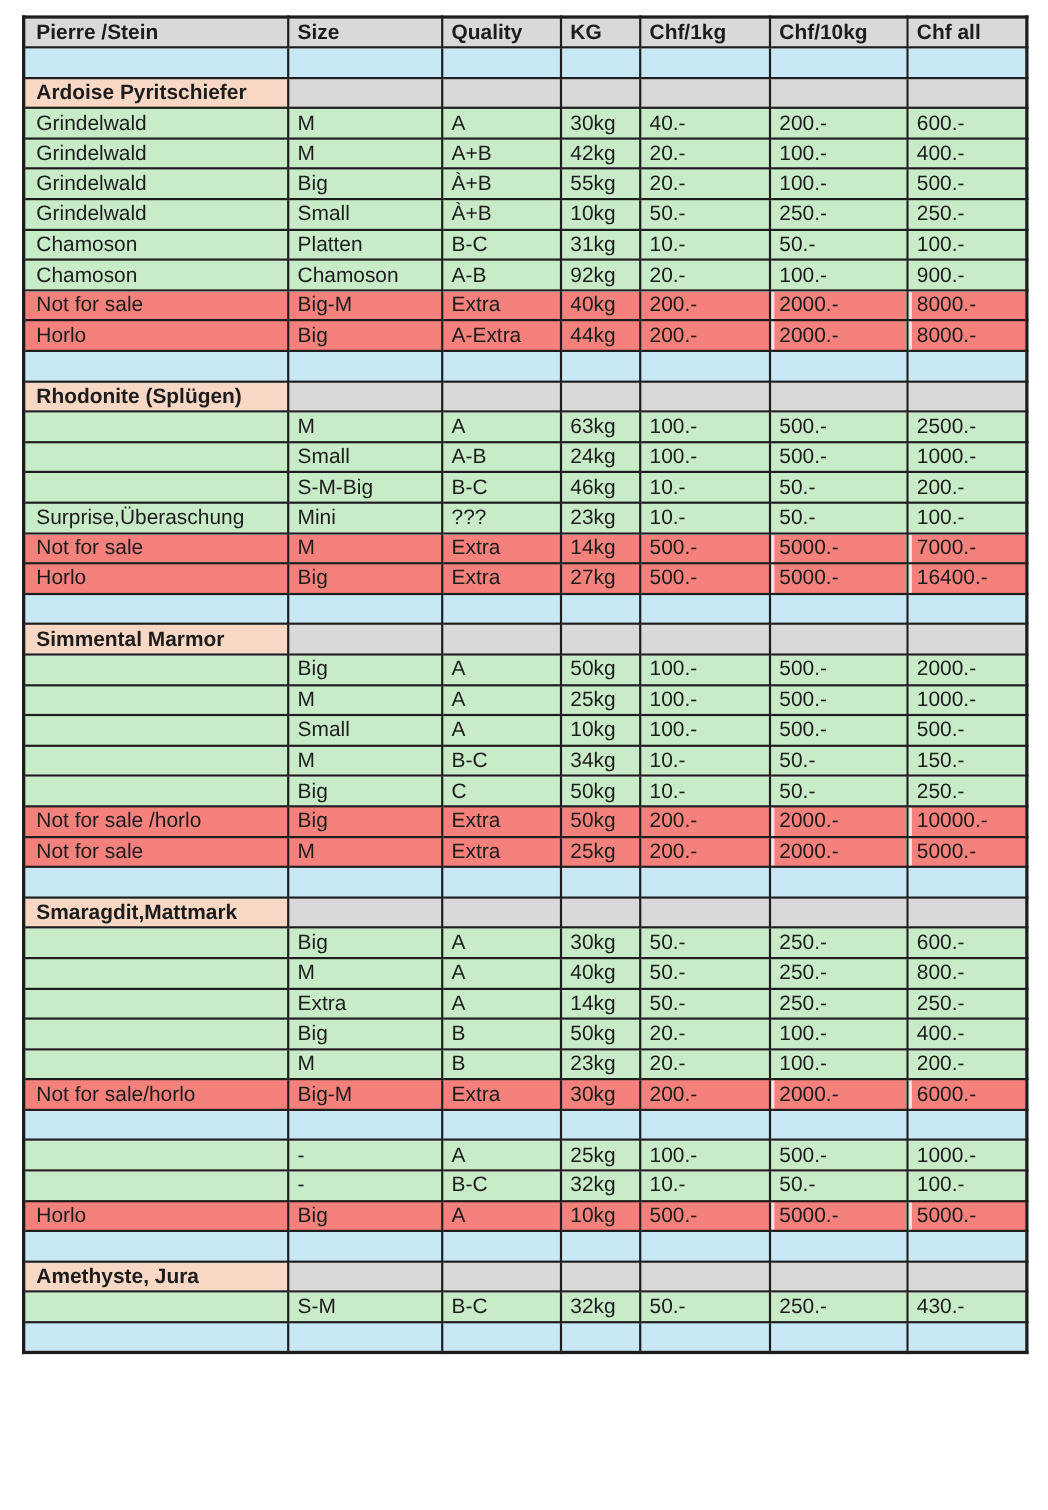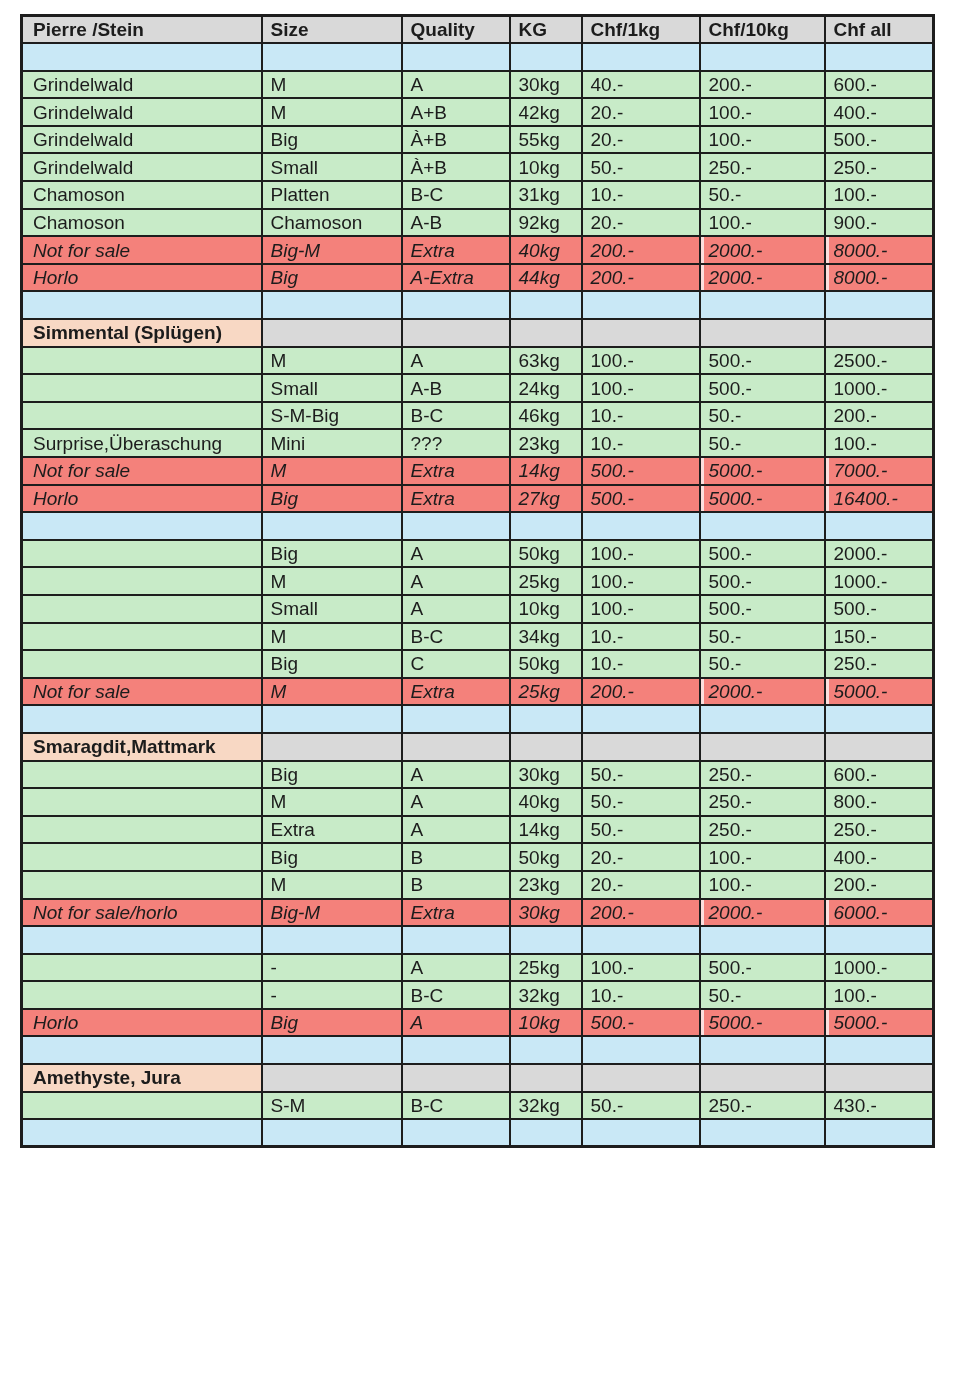--- a/index.html
+++ b/index.html
@@ -31,21 +31,21 @@
     vertical-align:middle;
     white-space:nowrap;
     overflow:hidden;
   }
   .price-table th{background:var(--header-bg);font-weight:bold;margin-top:16px;}
   .price-table td:first-child,.price-table th:first-child{padding-left:10px;}
   tr.row-blank td{background:var(--blank-bg);}
   tr.row-section td{background:var(--section-rest-bg);}
   tr.row-section td.section-title{background:var(--section-label-bg);font-weight:bold;}
   tr.row-data td{background:var(--data-bg);}
-  tr.row-flag td{background:var(--flag-bg);font-style:italic;}
+  tr.row-flag td{background:var(--flag-bg);}
   
   tr.row-flag td:nth-child(6),tr.row-flag td:nth-child(7){box-shadow:inset 3px 0 0 rgba(255,255,255,.75);}
 </style>
 </head>
 <body>
 
 <table class="price-table">
   <colgroup>
     <col style="width:240px">
       <col style="width:140px">
@@ -69,20 +69,29 @@
   <tbody>
       <tr class="row-blank">
         <td></td>
         <td></td>
         <td></td>
         <td></td>
         <td></td>
         <td></td>
         <td></td>
       </tr>
+      <tr class="row-section">
+        <td class="section-title">Ardoise Pyritschiefer</td>
+        <td></td>
+        <td></td>
+        <td></td>
+        <td></td>
+        <td></td>
+        <td></td>
+      </tr>
       <tr class="row-data">
         <td>Grindelwald</td>
         <td>M</td>
         <td>A</td>
         <td>30kg</td>
         <td>40.-</td>
         <td>200.-</td>
         <td>600.-</td>
       </tr>
       <tr class="row-data">
@@ -151,21 +160,21 @@
       <tr class="row-blank">
         <td></td>
         <td></td>
         <td></td>
         <td></td>
         <td></td>
         <td></td>
         <td></td>
       </tr>
       <tr class="row-section">
-        <td class="section-title">Simmental (Splügen)</td>
+        <td class="section-title">Rhodonite (Splügen)</td>
         <td></td>
         <td></td>
         <td></td>
         <td></td>
         <td></td>
         <td></td>
       </tr>
       <tr class="row-data">
         <td></td>
         <td>M</td>
@@ -222,20 +231,29 @@
       </tr>
       <tr class="row-blank">
         <td></td>
         <td></td>
         <td></td>
         <td></td>
         <td></td>
         <td></td>
         <td></td>
       </tr>
+      <tr class="row-section">
+        <td class="section-title">Simmental Marmor</td>
+        <td></td>
+        <td></td>
+        <td></td>
+        <td></td>
+        <td></td>
+        <td></td>
+      </tr>
       <tr class="row-data">
         <td></td>
         <td>Big</td>
         <td>A</td>
         <td>50kg</td>
         <td>100.-</td>
         <td>500.-</td>
         <td>2000.-</td>
       </tr>
       <tr class="row-data">
@@ -266,20 +284,29 @@
         <td>150.-</td>
       </tr>
       <tr class="row-data">
         <td></td>
         <td>Big</td>
         <td>C</td>
         <td>50kg</td>
         <td>10.-</td>
         <td>50.-</td>
         <td>250.-</td>
+      </tr>
+      <tr class="row-flag">
+        <td>Not for sale /horlo</td>
+        <td>Big</td>
+        <td>Extra</td>
+        <td>50kg</td>
+        <td>200.-</td>
+        <td>2000.-</td>
+        <td>10000.-</td>
       </tr>
       <tr class="row-flag">
         <td>Not for sale</td>
         <td>M</td>
         <td>Extra</td>
         <td>25kg</td>
         <td>200.-</td>
         <td>2000.-</td>
         <td>5000.-</td>
       </tr>

